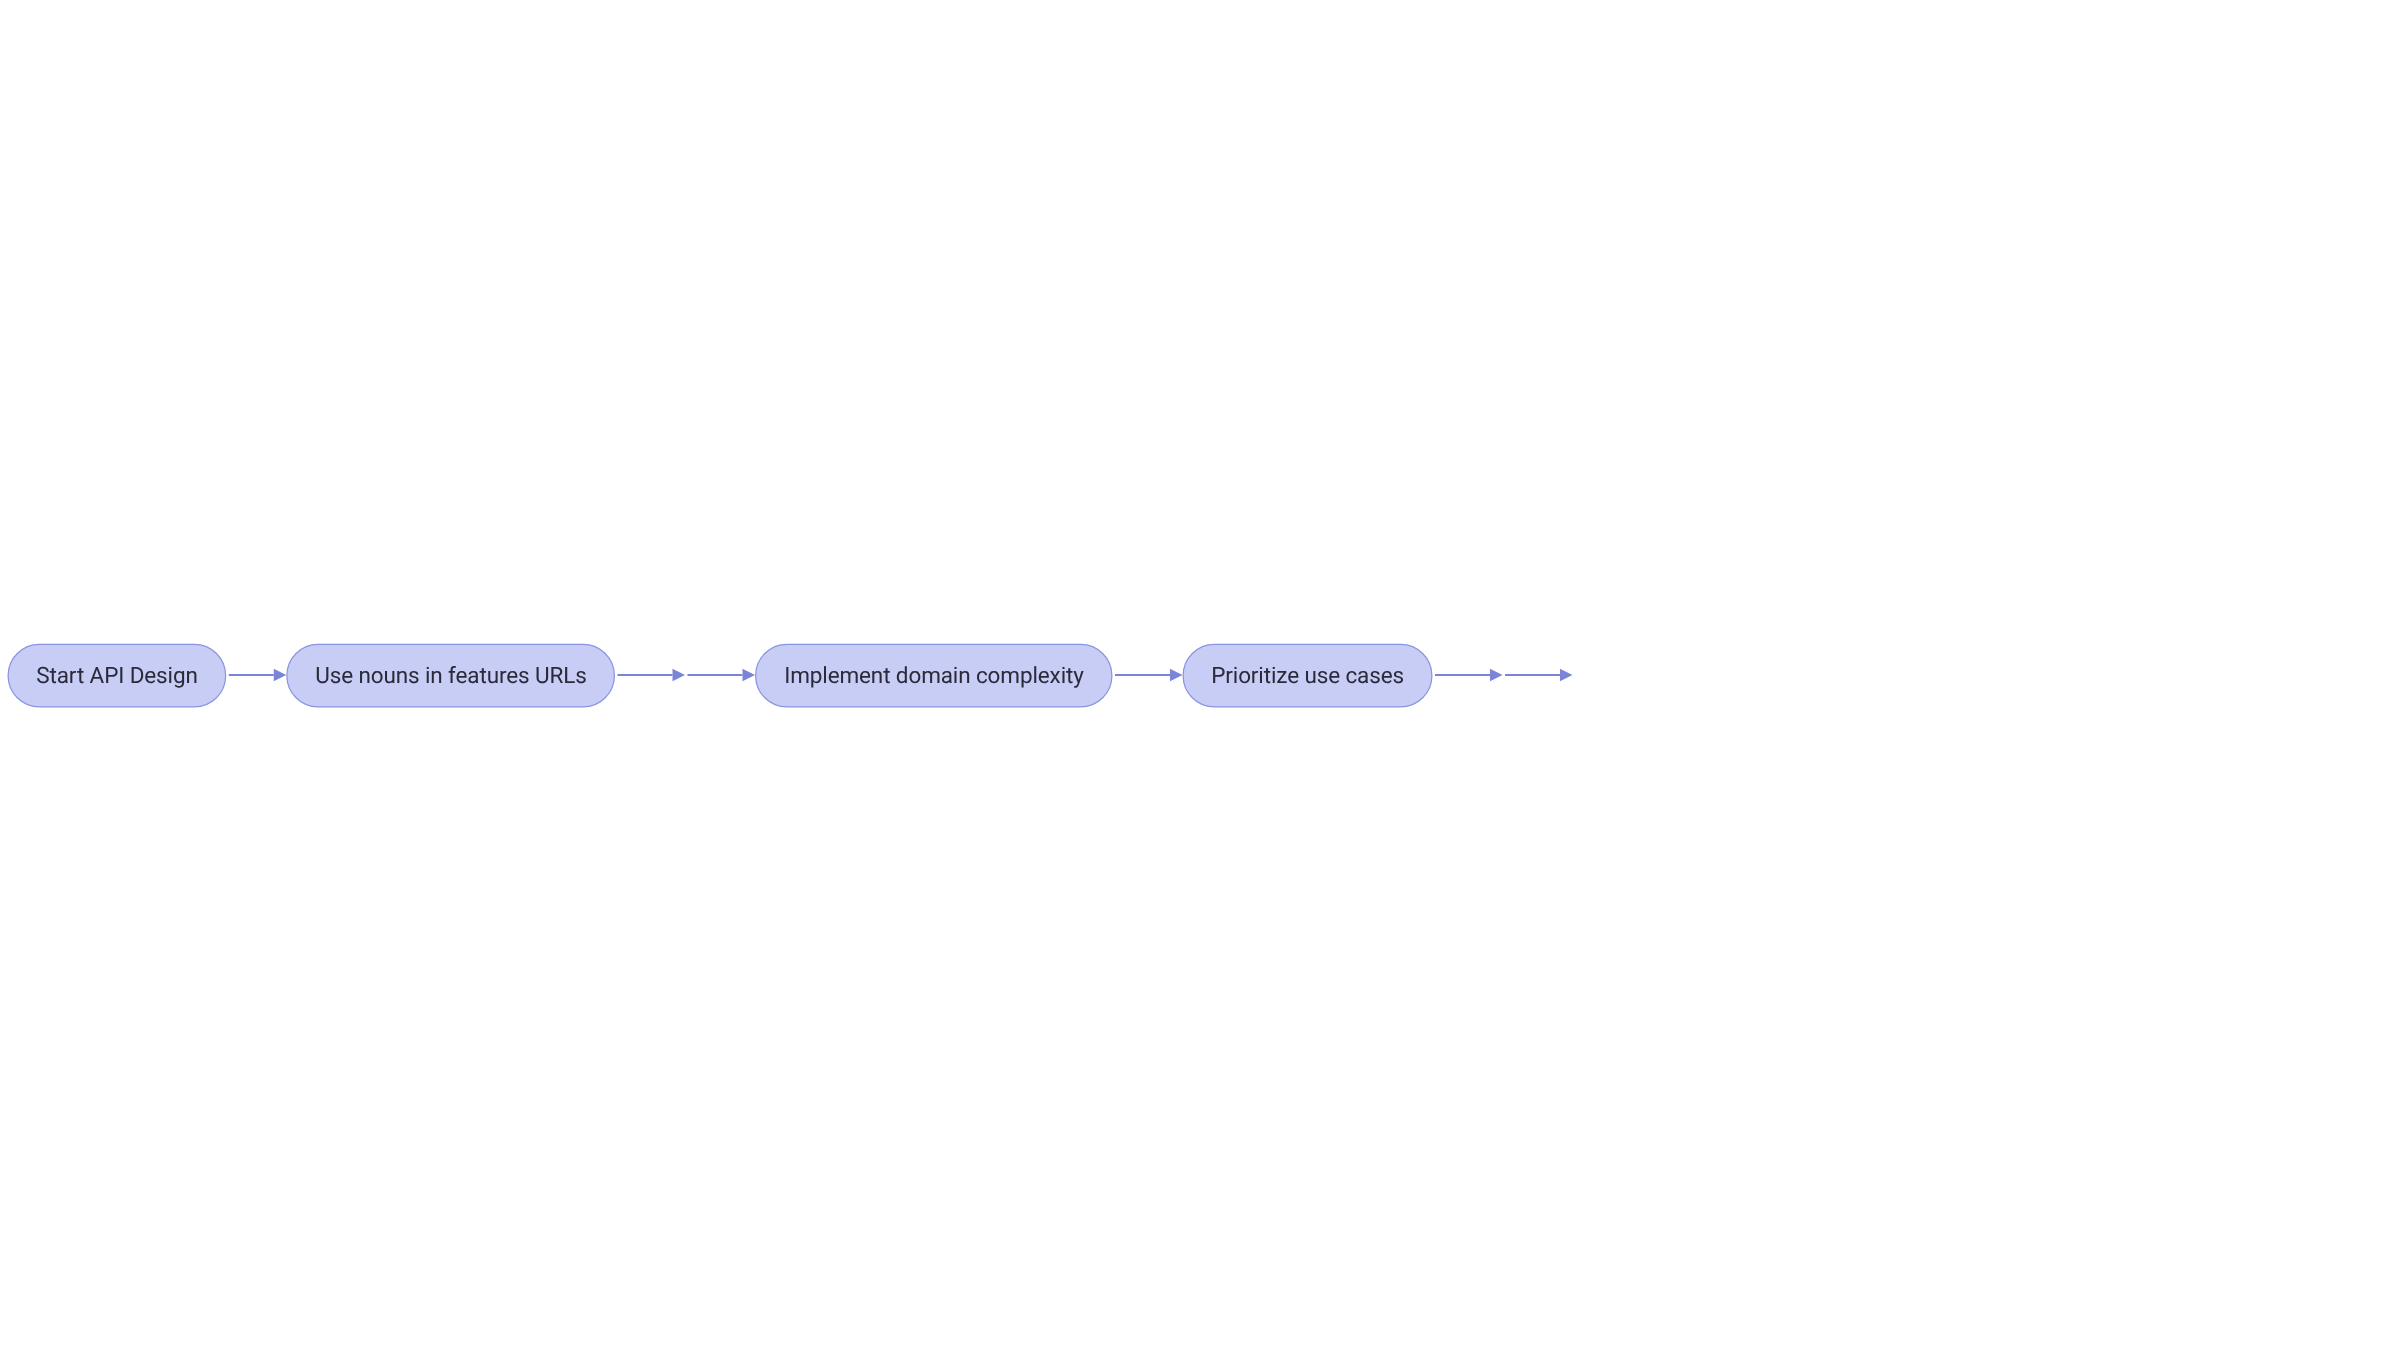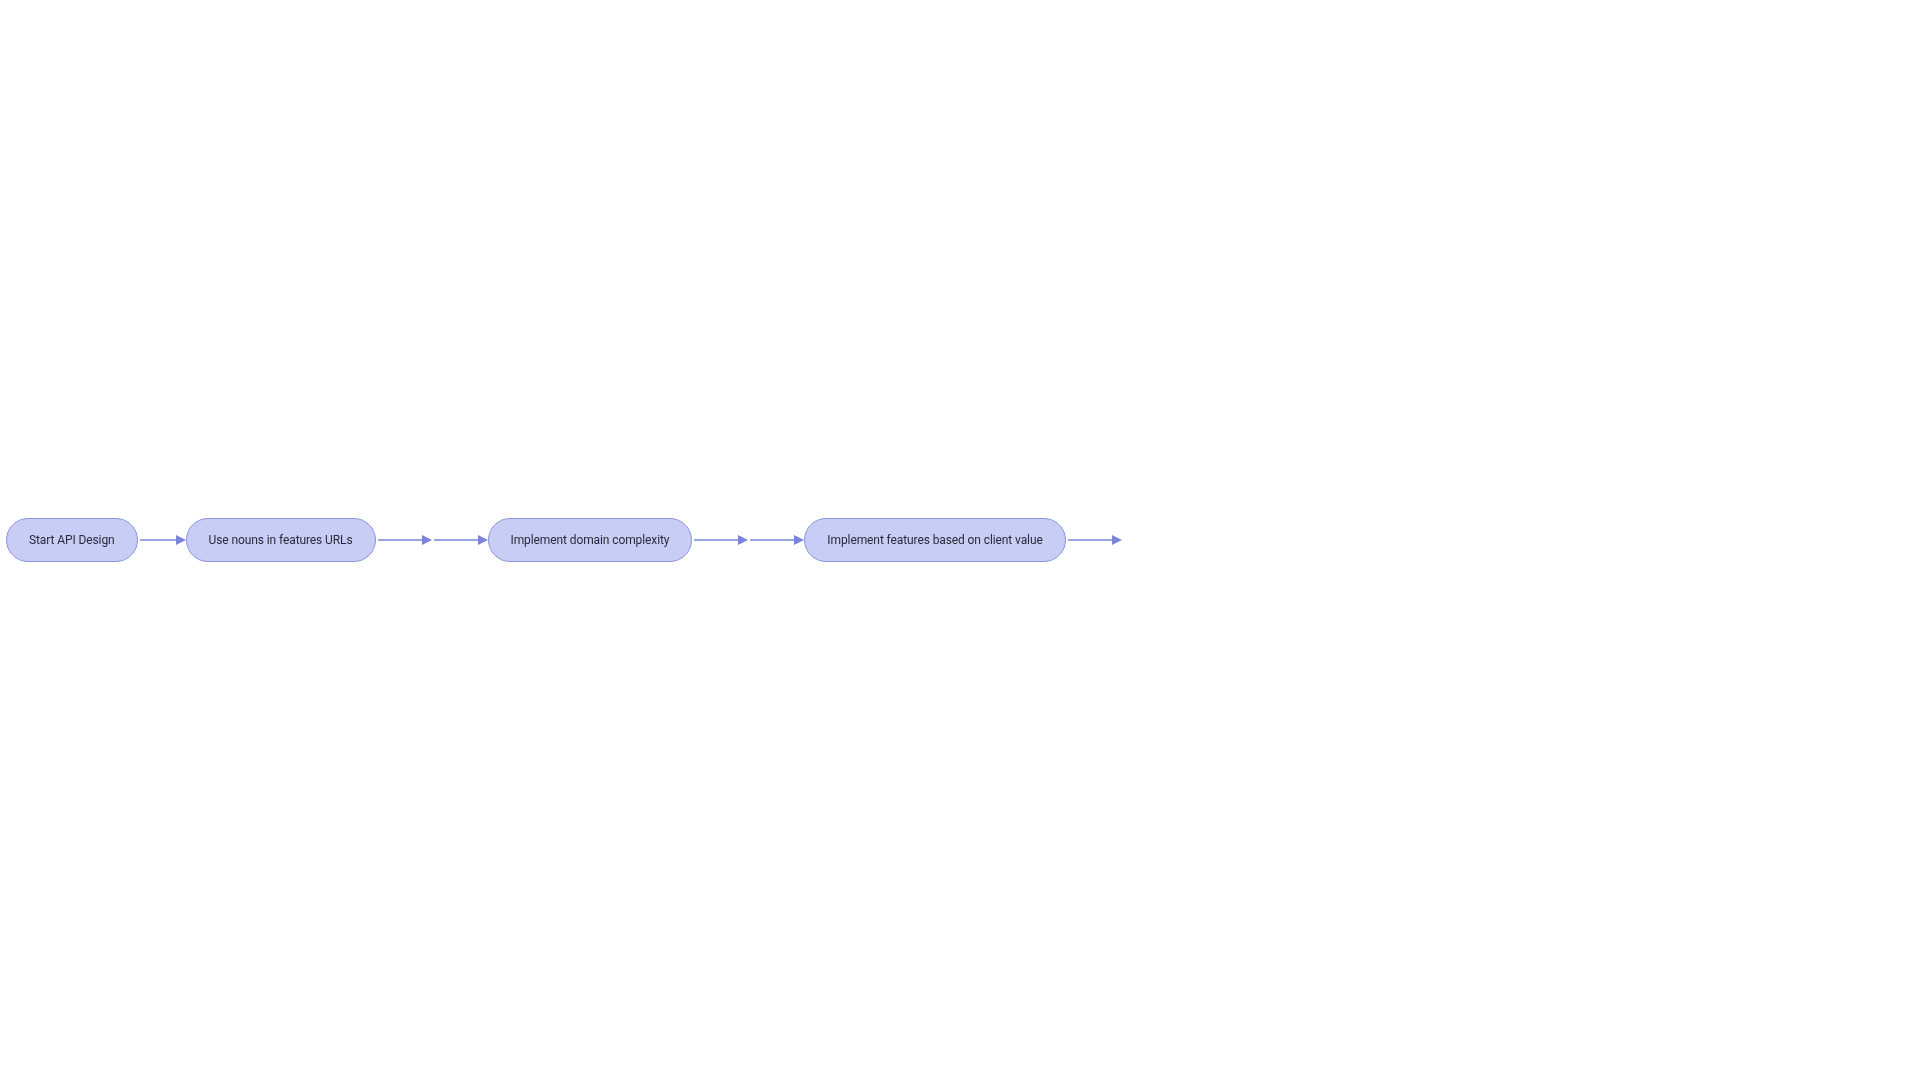--- a/index.html
+++ b/index.html
@@ -27,21 +27,21 @@
     border-radius: 999px;
     padding: 14px 22px;
     display: flex;
     align-items: center;
     justify-content: center;
     white-space: nowrap;
     flex-shrink: 0;
   }
   .node span {
     color: #2a2a3a;
-    font-size: 12px;
+    font-size: 18px;
     font-weight: 400;
     letter-spacing: -0.1px;
   }
   .arrow {
     flex-shrink: 0;
     display: flex;
     align-items: center;
     justify-content: center;
   }
   .arrow svg {
@@ -87,31 +87,31 @@
     <span>Implement domain complexity</span>
   </div>
 
   <div class="arrow">
     <svg width="56" height="14" viewBox="0 0 56 14">
       <line x1="2" y1="7" x2="46" y2="7" stroke="#7a85d8" stroke-width="1.6"></line>
       <polygon points="46,2 56,7 46,12" fill="#7a85d8"></polygon>
     </svg>
   </div>
 
+  <div class="node">
+    <span>Prioritize use cases</span>
+  </div>
 
   <div class="arrow">
     <svg width="56" height="14" viewBox="0 0 56 14">
       <line x1="2" y1="7" x2="46" y2="7" stroke="#7a85d8" stroke-width="1.6"></line>
       <polygon points="46,2 56,7 46,12" fill="#7a85d8"></polygon>
     </svg>
   </div>
 
-  <div class="node">
-    <span>Implement features based on client value</span>
-  </div>
 
   <div class="arrow">
     <svg width="56" height="14" viewBox="0 0 56 14">
       <line x1="2" y1="7" x2="46" y2="7" stroke="#7a85d8" stroke-width="1.6"></line>
       <polygon points="46,2 56,7 46,12" fill="#7a85d8"></polygon>
     </svg>
   </div>
 
 
 </div>

